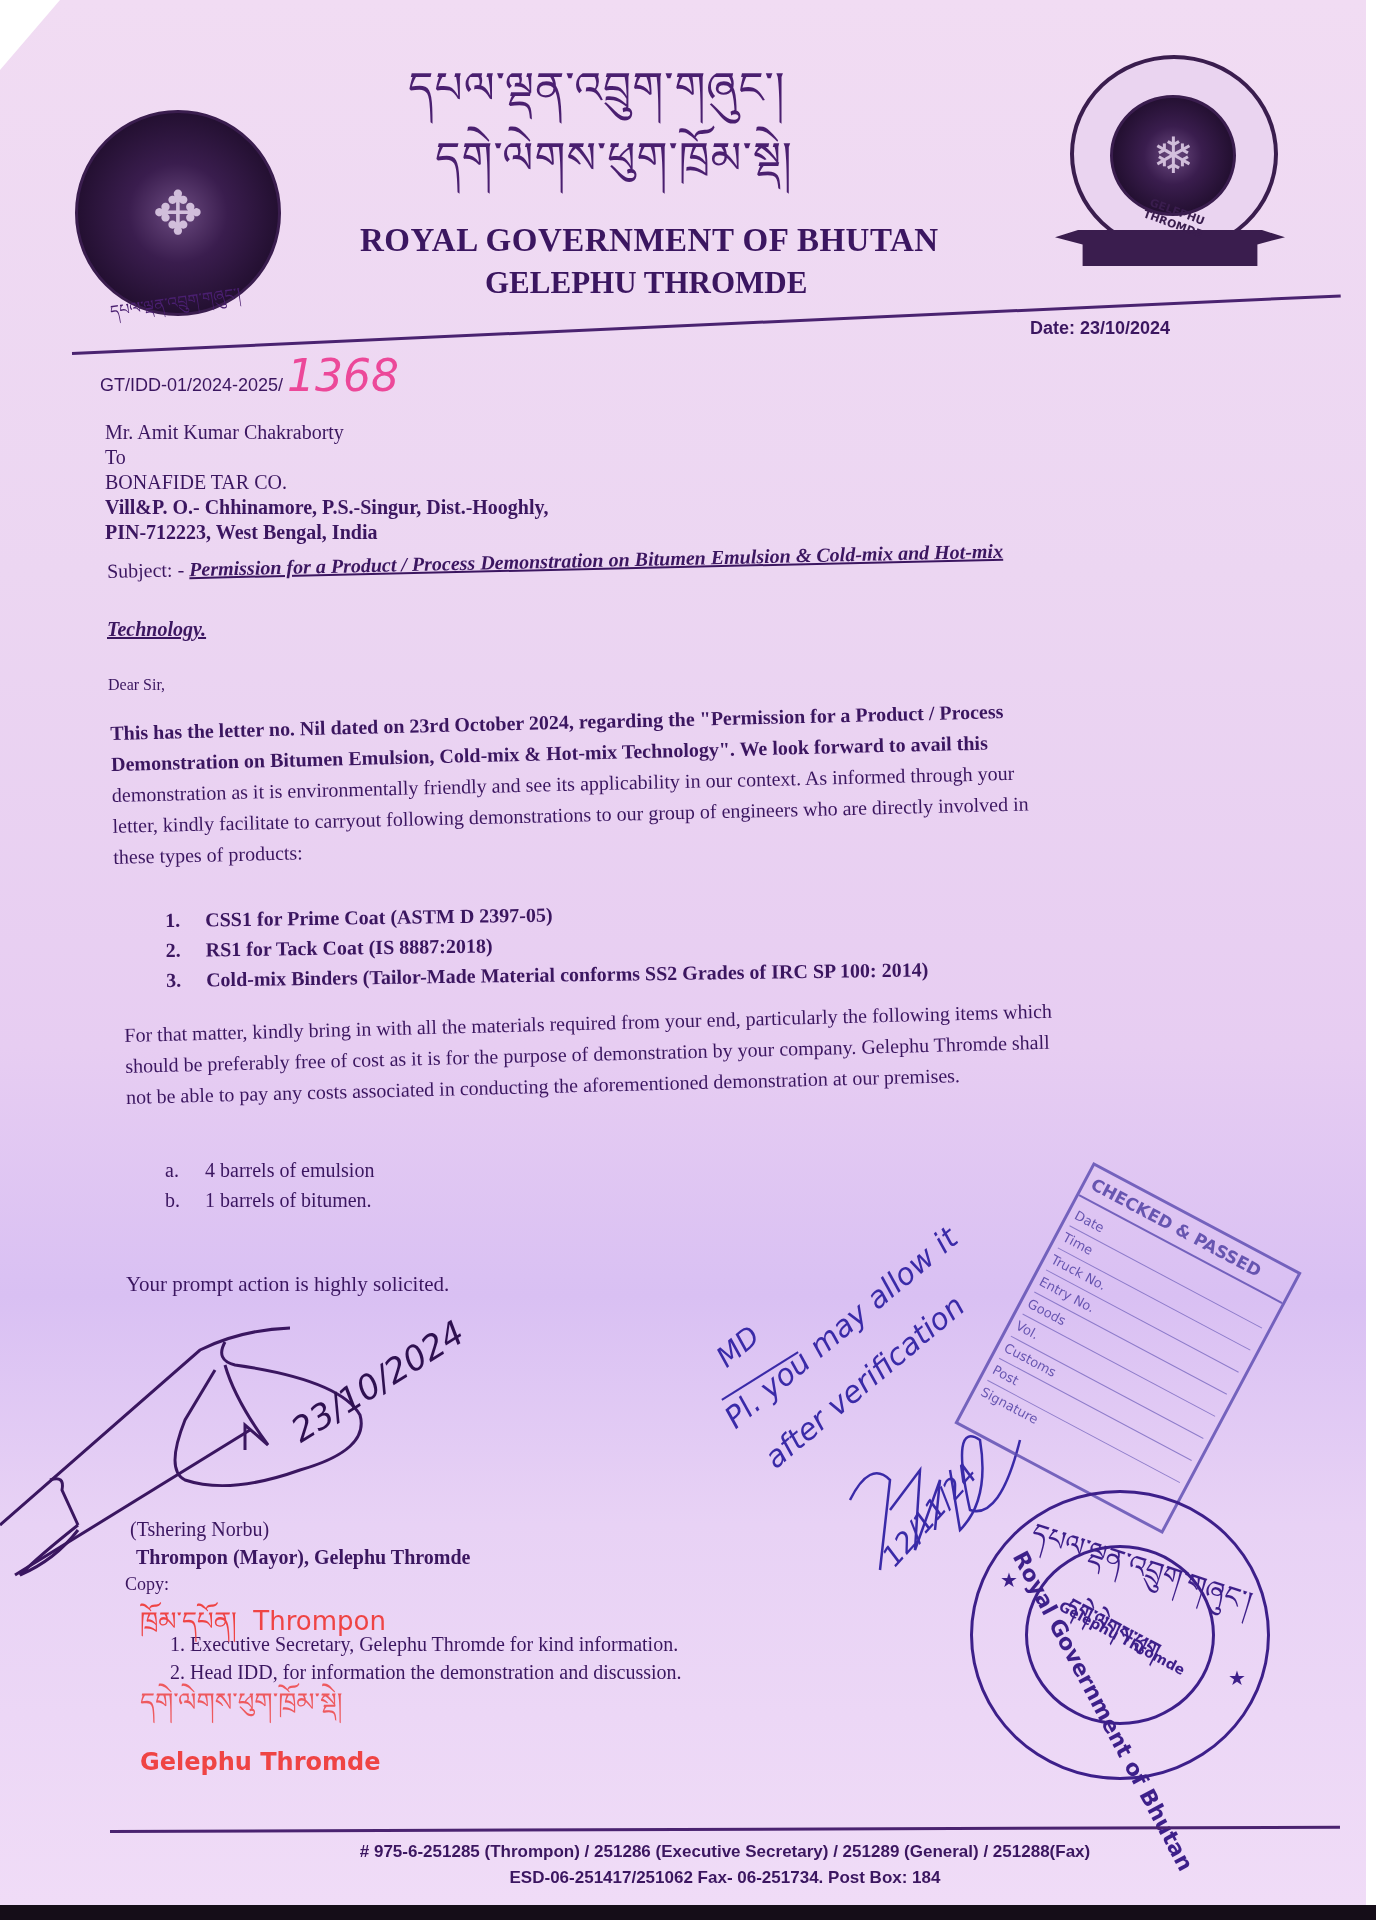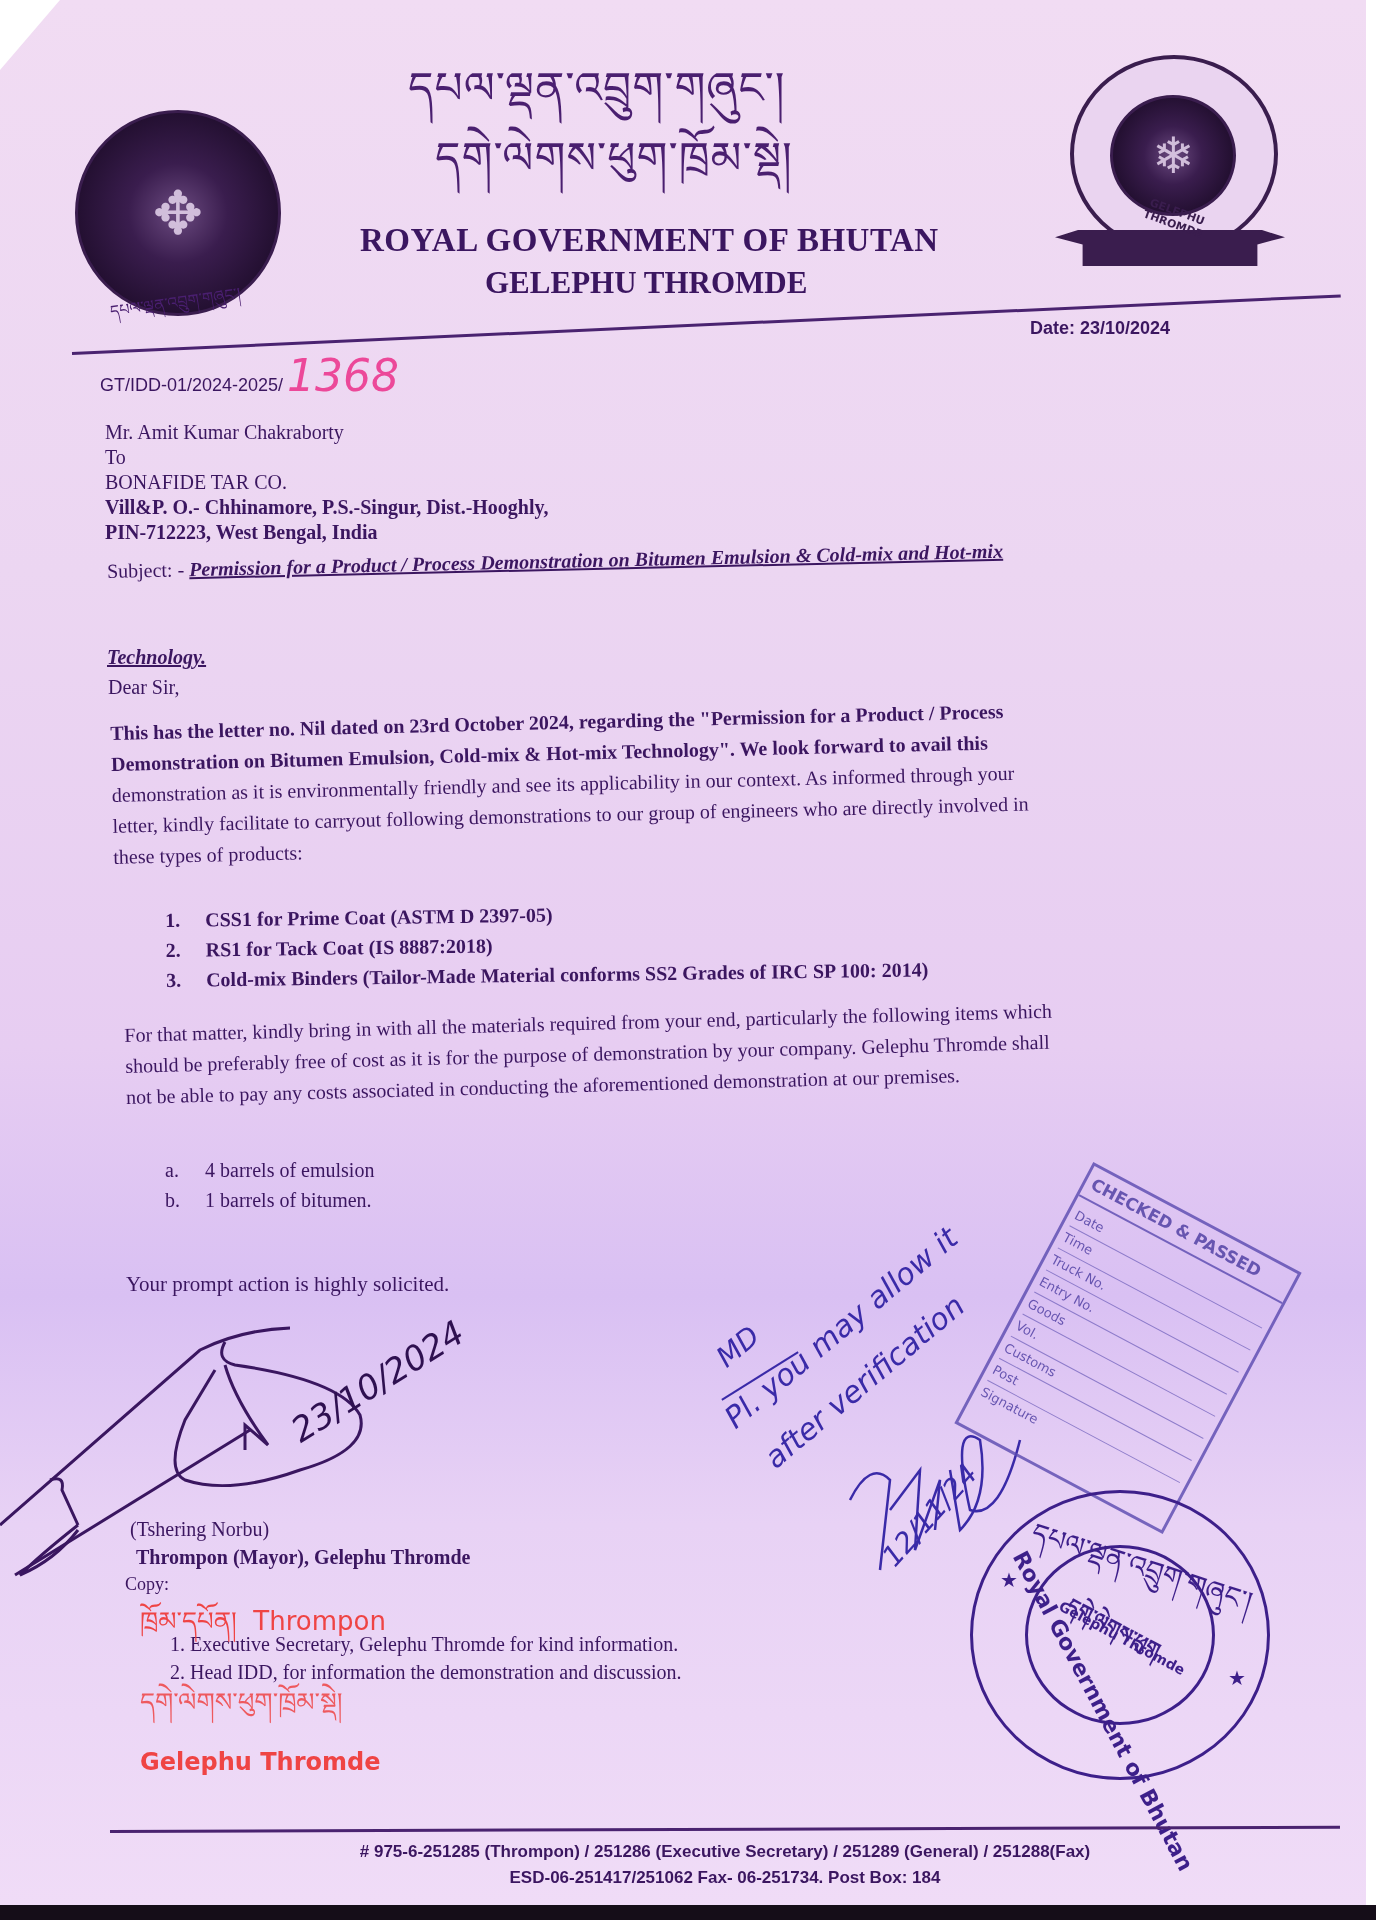--- a/index.html
+++ b/index.html
@@ -100,25 +100,25 @@
   <div style="font-weight:normal;">To</div>
   <div style="font-weight:normal;">BONAFIDE TAR CO.</div>
   <div>Vill&amp;P. O.- Chhinamore, P.S.-Singur, Dist.-Hooghly,</div>
   <div>PIN-712223, West Bengal, India</div>
 </div>
 
 <div class="abs subject ink" style="left:107px;top:560px;transform:rotate(-1.3deg);transform-origin:left;">
   <span style="font-weight:normal;">Subject: -</span>
   <span class="subj-text">Permission for a Product / Process Demonstration on Bitumen Emulsion &amp; Cold-mix and Hot-mix</span>
 </div>
-<div class="abs subject ink" style="left:107px;top:618px;margin-top:28px;">
+<div class="abs subject ink" style="left:107px;top:618px;">
   <span class="subj-text">Technology.</span>
 </div>
 
-<div class="abs ink" style="left:108px;top:676px;font-size:20px;">Dear Sir,</div>
+<div class="abs ink" style="left:108px;top:676px;font-size:16px;">Dear Sir,</div>
 
 <div class="abs body-text ink" style="left:110px;top:718px;transform:rotate(-1.4deg);transform-origin:left top;">
   <span class="ln">This has the letter no. Nil dated on 23rd October 2024, regarding the "Permission for a Product / Process</span>
   <span class="ln">Demonstration on Bitumen Emulsion, Cold-mix &amp; Hot-mix Technology". We look forward to avail this</span>
   <span class="ln" style="font-weight:normal;">demonstration as it is environmentally friendly and see its applicability in our context. As informed through your</span>
   <span class="ln" style="font-weight:normal;">letter, kindly facilitate to carryout following demonstrations to our group of engineers who are directly involved in</span>
   <span class="ln" style="font-weight:normal;">these types of products:</span>
 </div>
 
 <div class="abs list ink" style="left:165px;top:905px;transform:rotate(-0.8deg);transform-origin:left top;">

